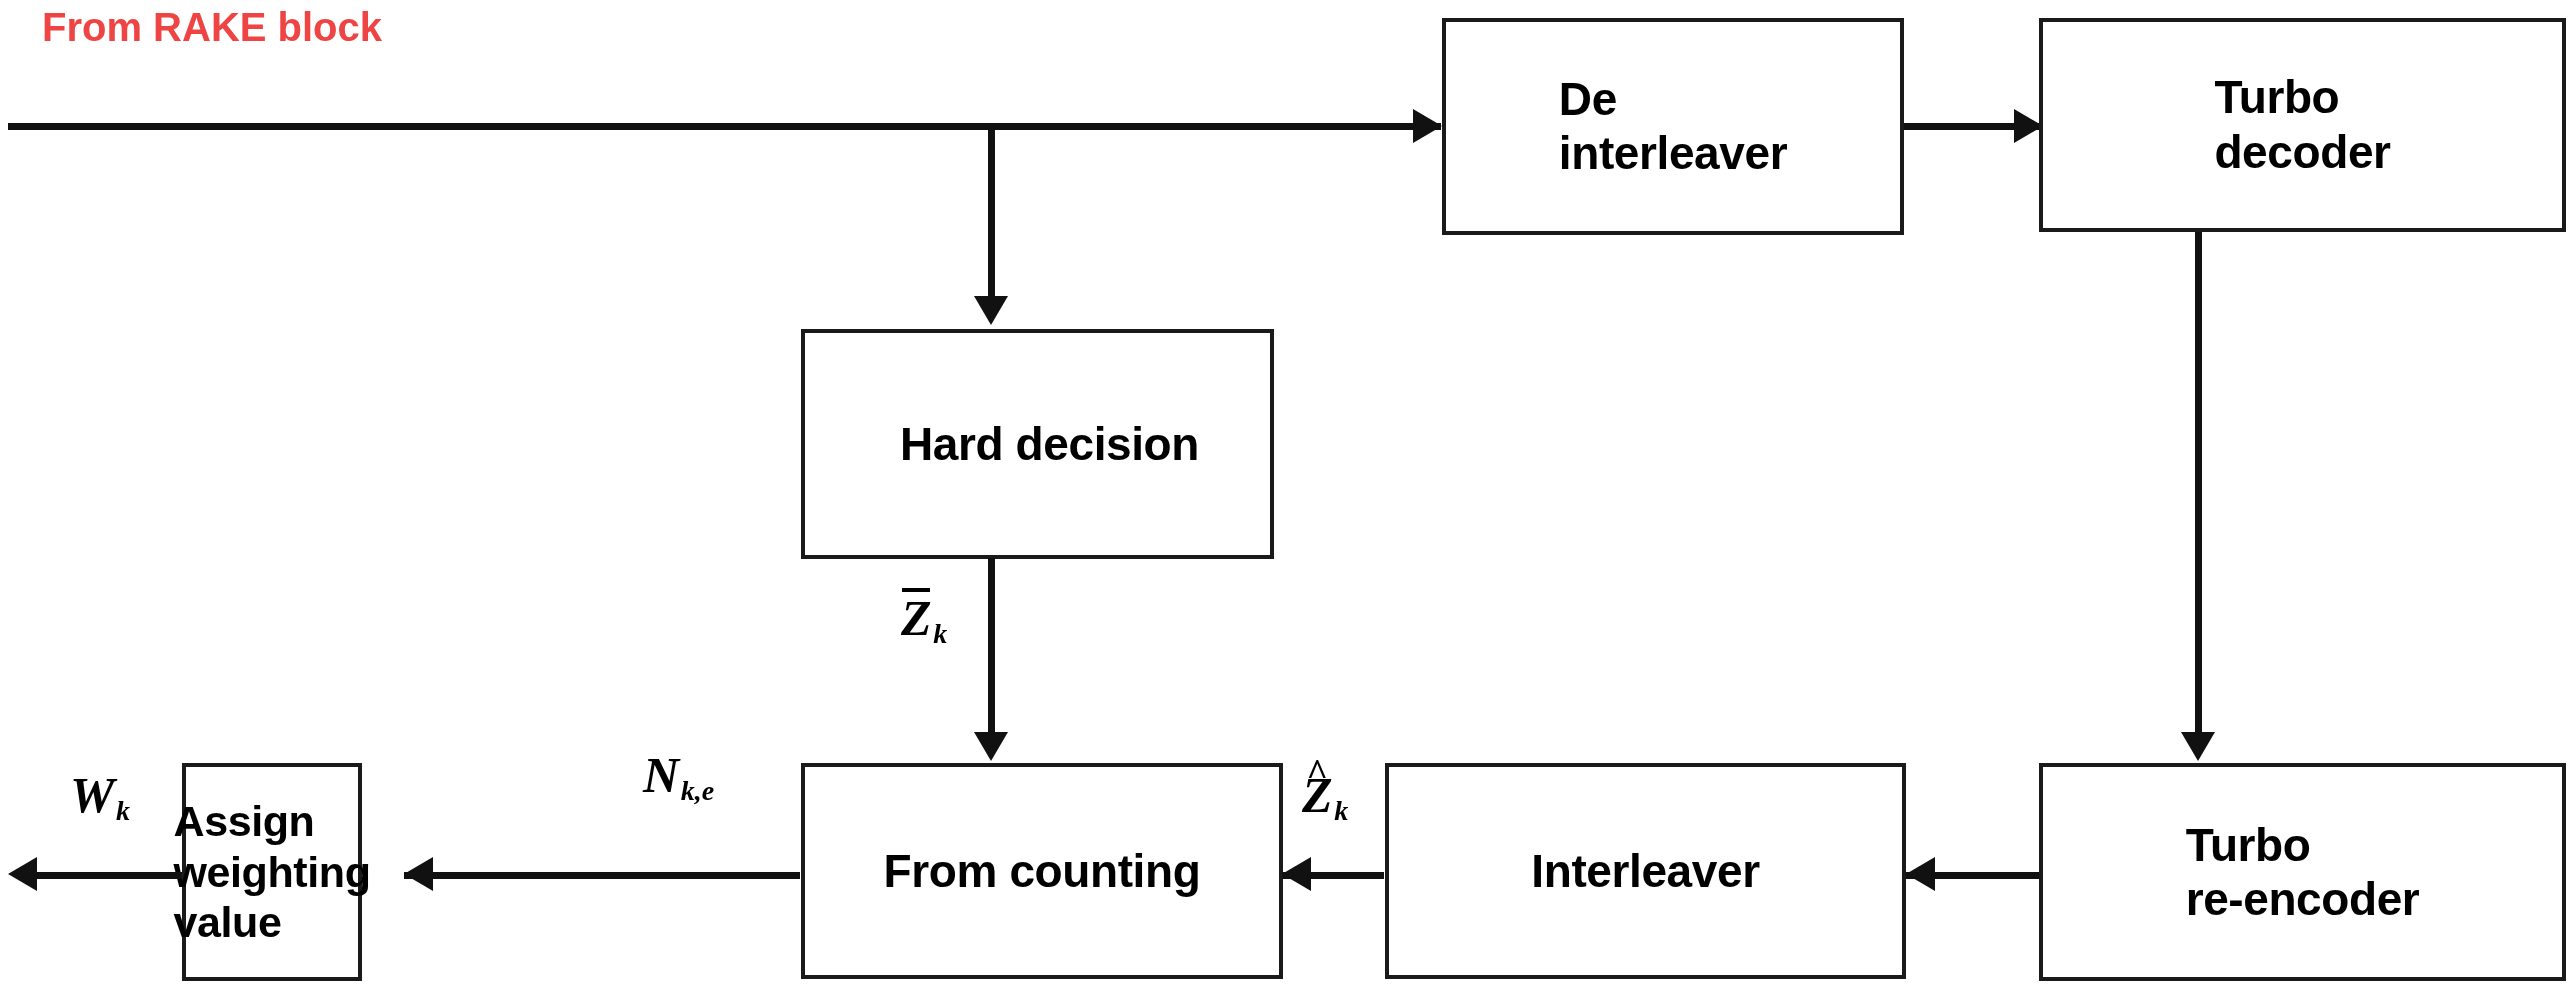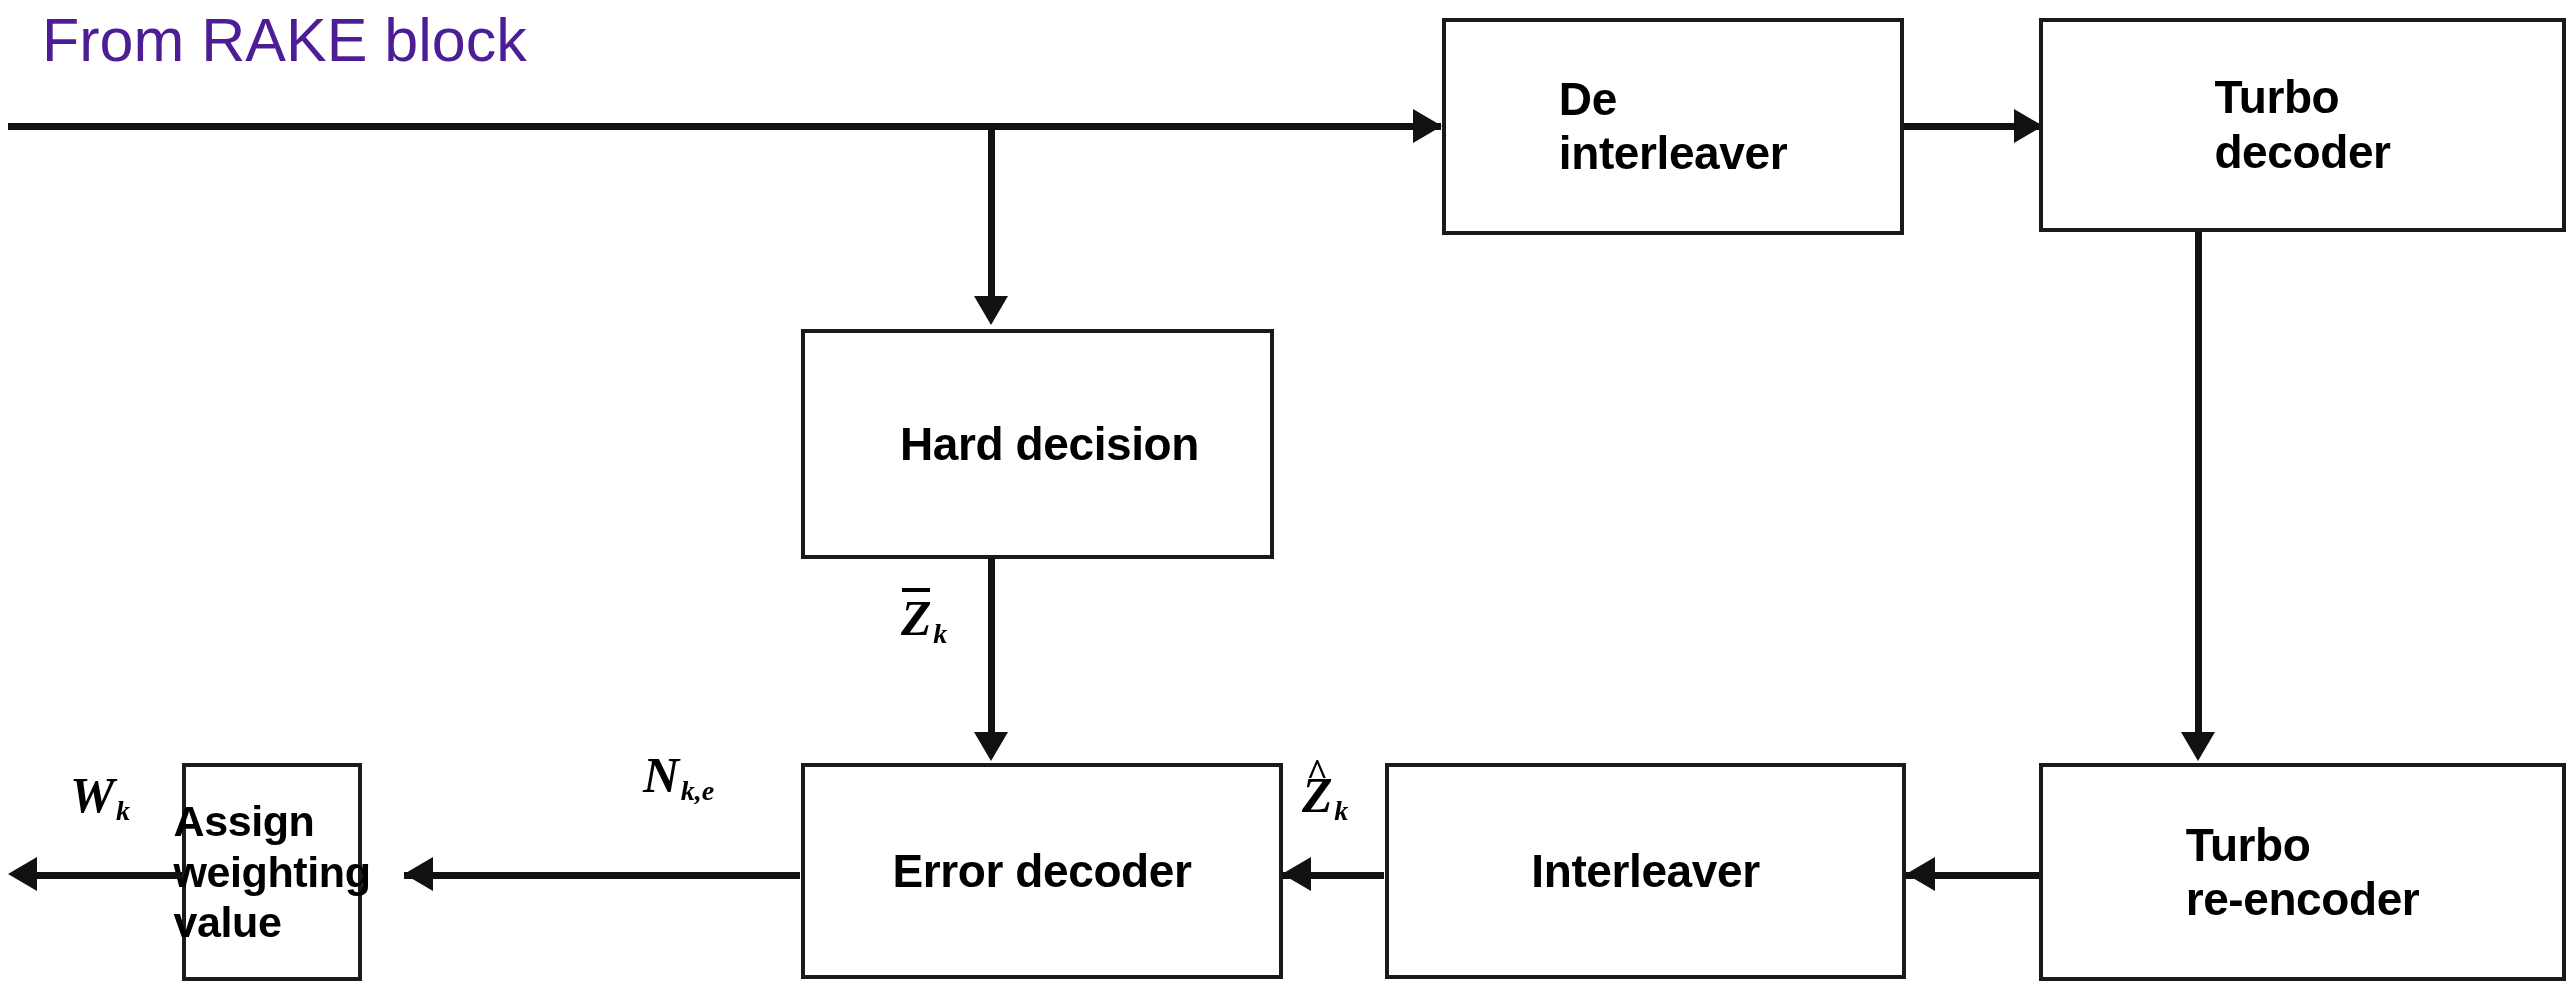--- a/index.html
+++ b/index.html
@@ -60,23 +60,23 @@
     border-right: 29px solid #111111;
   }
   .arrow-down {
     border-left: 17.6px solid transparent;
     border-right: 17.6px solid transparent;
     border-top: 29px solid #111111;
   }
   
   .caption {
     position: absolute;
-    color: #4c1d95;
-    font-weight: normal;
-    font-size: 61px;
+    color: #ef4444;
+    font-weight: bold;
+    font-size: 40px;
     white-space: nowrap;
   }
   .sig {
     position: absolute;
     color: #000000;
     font-family: "Liberation Serif", serif;
     font-style: italic;
     font-weight: bold;
     font-size: 50px;
     white-space: nowrap;
@@ -144,21 +144,21 @@
     <span class="base">Z<span class="ovl"></span></span><sub>k</sub>
   </div>
 
   <div class="vline" style="left:2195px; top:232px; height:505px;"></div>
   <div class="arrow arrow-down" style="left:2181px; top:732px;"></div>
 
   <div class="block" style="left:182px; top:763px; width:180px; height:218px; font-size:43px;">Assign
 weighting
 value</div>
 
-  <div class="block" style="left:801px; top:763px; width:482px; height:216px;">Error decoder</div>
+  <div class="block" style="left:801px; top:763px; width:482px; height:216px;">From counting</div>
 
   <div class="block" style="left:1385px; top:763px; width:521px; height:216px;">Interleaver</div>
 
   <div class="block" style="left:2039px; top:763px; width:527px; height:218px;">Turbo
 re-encoder</div>
 
   <div class="hline" style="left:1906px; top:872px; width:133px;"></div>
   <div class="arrow arrow-left" style="left:1906px; top:857px;"></div>
 
   <div class="hline" style="left:1282px; top:872px; width:102px;"></div>

